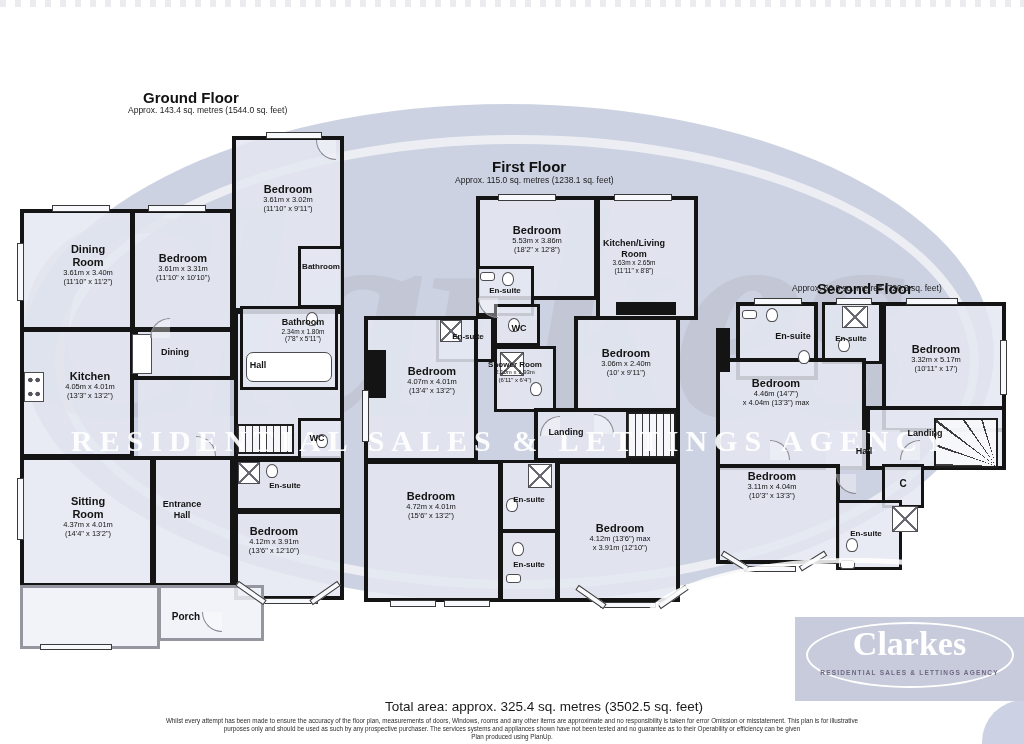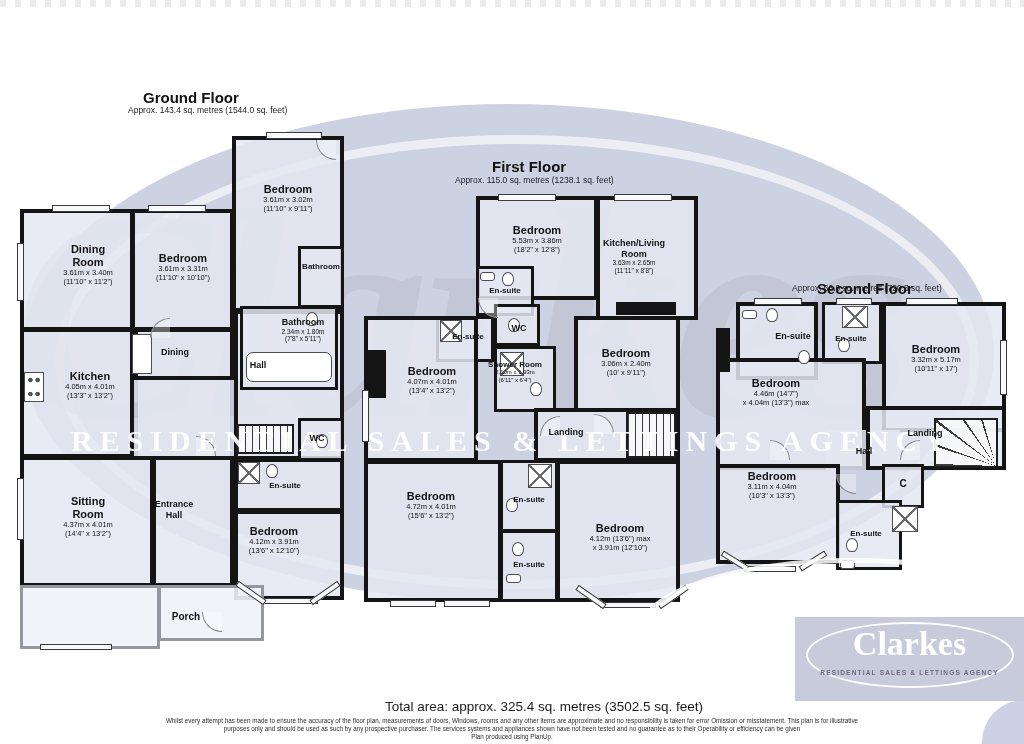--- a/index.html
+++ b/index.html
@@ -216,21 +216,21 @@
     <span class="nm">WC</span>
   </div>
   <div class="lbl xs" style="left:262px;top:481px;width:46px">
     <span class="nm">En-suite</span>
   </div>
   <div class="lbl" style="left:60px;top:495px;width:56px">
     <span class="nm">Sitting Room</span>
     <span class="dm">4.37m x 4.01m</span>
     <span class="dm">(14'4" x 13'2")</span>
   </div>
-  <div class="lbl sm" style="left:148px;top:499px;width:52px">
+  <div class="lbl sm" style="left:156px;top:499px;width:52px">
     <span class="nm">Entrance Hall</span>
   </div>
   <div class="lbl" style="left:224px;top:525px;width:100px">
     <span class="nm">Bedroom</span>
     <span class="dm">4.12m x 3.91m</span>
     <span class="dm">(13'6" x 12'10")</span>
   </div>
   <div class="lbl md" style="left:164px;top:611px;width:44px">
     <span class="nm">Porch</span>
   </div>

